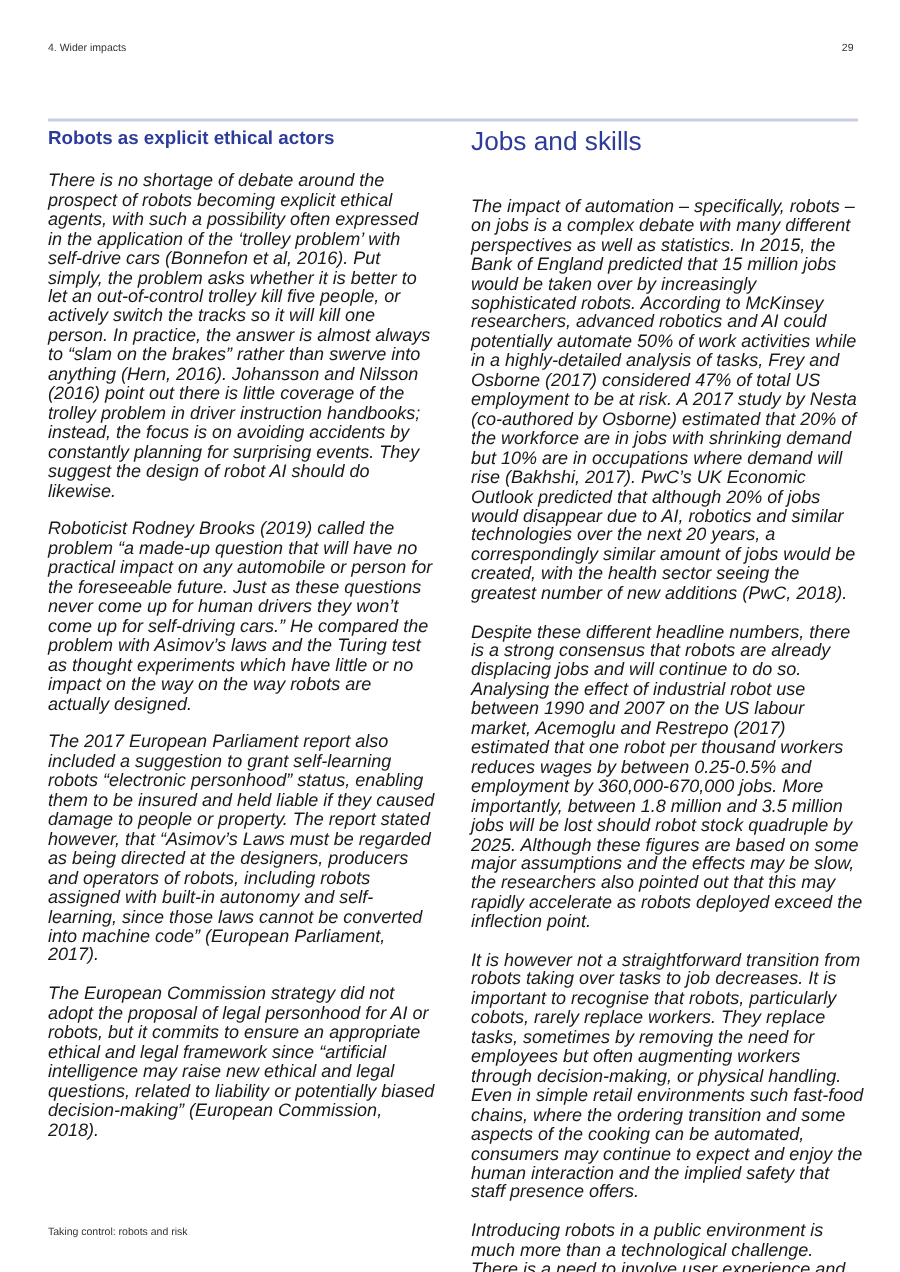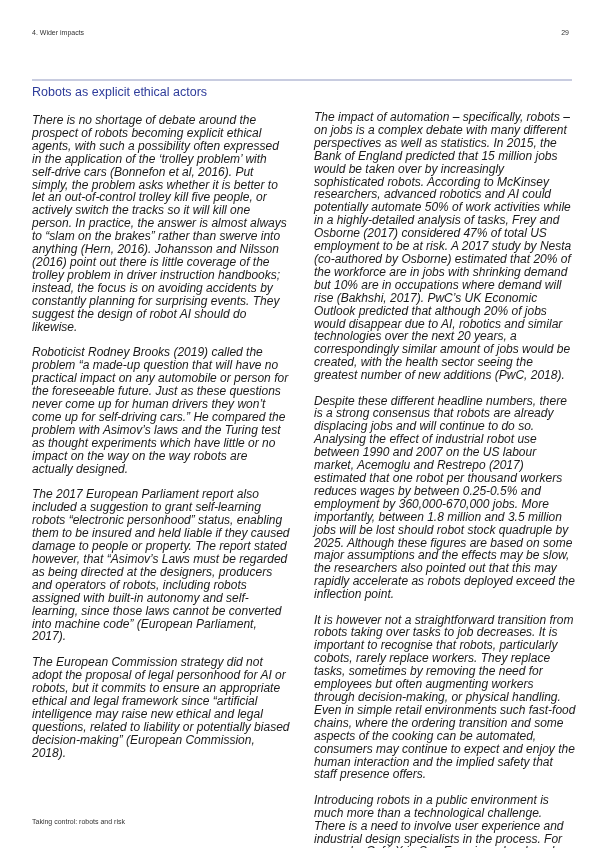--- a/index.html
+++ b/index.html
@@ -16,21 +16,21 @@
   .rule {
     position: absolute; left: 32px; top: 79px; width: 540px; height: 2px;
     background: #c8cce0;
   }
   .col {
     position: absolute; top: 84px;
   }
   .col-left { left: 32px; width: 258px; }
   .col-right { left: 314px; width: 262px; }
   .h-left {
-    margin: 0; font-weight: normal; color: #2d3b9a; font-size: 12.5px;
+    margin: 0; font-weight: bold; color: #2d3b9a; font-size: 12.5px;
     line-height: 16px; padding-top: 0px;
   }
   .h-right {
     margin: 0; font-weight: normal; color: #2d3b9a; font-size: 17.5px;
     line-height: 20px;
   }
   p {
     margin: 0; font-size: 12px; line-height: 12.9px; color: #1a1a1a; font-style: italic;
   }
   .col-left p { margin-bottom: 13px; }
@@ -50,19 +50,20 @@
 
 <div class="col col-left">
   <h2 class="h-left">Robots as explicit ethical actors</h2>
   <p class="first">There is no shortage of debate around the prospect of robots becoming explicit ethical agents, with such a possibility often expressed in the application of the ‘trolley problem’ with self-drive cars (Bonnefon et al, 2016). Put simply, the problem asks whether it is better to let an out-of-control trolley kill five people, or actively switch the tracks so it will kill one person. In practice, the answer is almost always to “slam on the brakes” rather than swerve into anything (Hern, 2016). Johansson and Nilsson (2016) point out there is little coverage of the trolley problem in driver instruction handbooks; instead, the focus is on avoiding accidents by constantly planning for surprising events. They suggest the design of robot AI should do likewise.</p>
   <p>Roboticist Rodney Brooks (2019) called the problem “a made-up question that will have no practical impact on any automobile or person for the foreseeable future. Just as these questions never come up for human drivers they won’t come up for self-driving cars.” He compared the problem with Asimov’s laws and the Turing test as thought experiments which have little or no impact on the way on the way robots are actually designed.</p>
   <p>The 2017 European Parliament report also included a suggestion to grant self-learning robots “electronic personhood” status, enabling them to be insured and held liable if they caused damage to people or property. The report stated however, that “Asimov’s Laws must be regarded as being directed at the designers, producers and operators of robots, including robots assigned with built-in autonomy and self-learning, since those laws cannot be converted into machine code” (European Parliament, 2017).</p>
   <p>The European Commission strategy did not adopt the proposal of legal personhood for AI or robots, but it commits to ensure an appropriate ethical and legal framework since “artificial intelligence may raise new ethical and legal questions, related to liability or potentially biased decision-making” (European Commission, 2018).</p>
 </div>
 
 <div class="col col-right">
+  <h1 class="h-right">Jobs and skills</h1>
   <p class="first">The impact of automation – specifically, robots – on jobs is a complex debate with many different perspectives as well as statistics. In 2015, the Bank of England predicted that 15 million jobs would be taken over by increasingly sophisticated robots. According to McKinsey researchers, advanced robotics and AI could potentially automate 50% of work activities while in a highly-detailed analysis of tasks, Frey and Osborne (2017) considered 47% of total US employment to be at risk. A 2017 study by Nesta (co-authored by Osborne) estimated that 20% of the workforce are in jobs with shrinking demand but 10% are in occupations where demand will rise (Bakhshi, 2017). PwC’s UK Economic Outlook predicted that although 20% of jobs would disappear due to AI, robotics and similar technologies over the next 20 years, a correspondingly similar amount of jobs would be created, with the health sector seeing the greatest number of new additions (PwC, 2018).</p>
   <p>Despite these different headline numbers, there is a strong consensus that robots are already displacing jobs and will continue to do so. Analysing the effect of industrial robot use between 1990 and 2007 on the US labour market, Acemoglu and Restrepo (2017) estimated that one robot per thousand workers reduces wages by between 0.25-0.5% and employment by 360,000-670,000 jobs. More importantly, between 1.8 million and 3.5 million jobs will be lost should robot stock quadruple by 2025. Although these figures are based on some major assumptions and the effects may be slow, the researchers also pointed out that this may rapidly accelerate as robots deployed exceed the inflection point.</p>
   <p>It is however not a straightforward transition from robots taking over tasks to job decreases. It is important to recognise that robots, particularly cobots, rarely replace workers. They replace tasks, sometimes by removing the need for employees but often augmenting workers through decision-making, or physical handling. Even in simple retail environments such fast-food chains, where the ordering transition and some aspects of the cooking can be automated, consumers may continue to expect and enjoy the human interaction and the implied safety that staff presence offers.</p>
   <p>Introducing robots in a public environment is much more than a technological challenge. There is a need to involve user experience and industrial design specialists in the process. For example, Café X in San Francisco developed a public-facing robot barista programmed to display some human gestures including tilting the cup to present the beverage and then placing the cup with a flourish, whilst completing the task in less than 15 seconds. The designers determined that</p>
 </div>
 
 <div class="footer">Taking control: robots and risk</div>
 
 </body></html>

